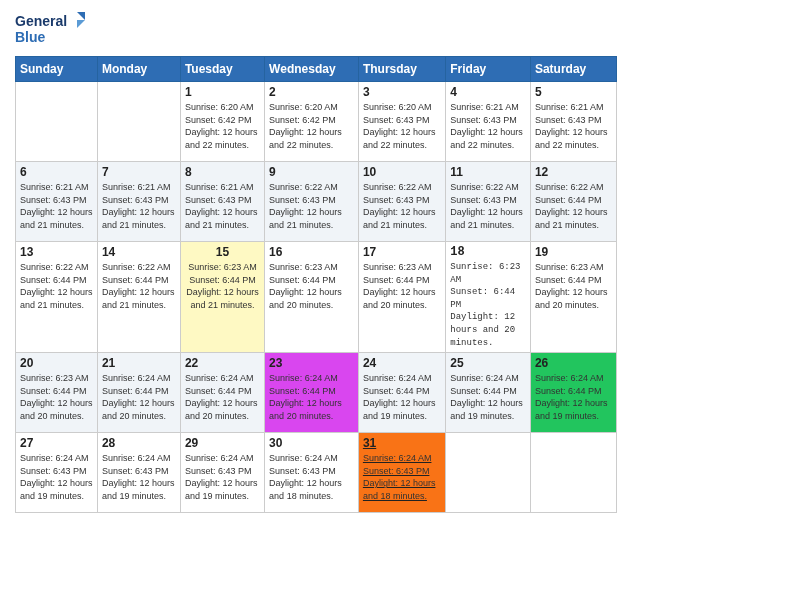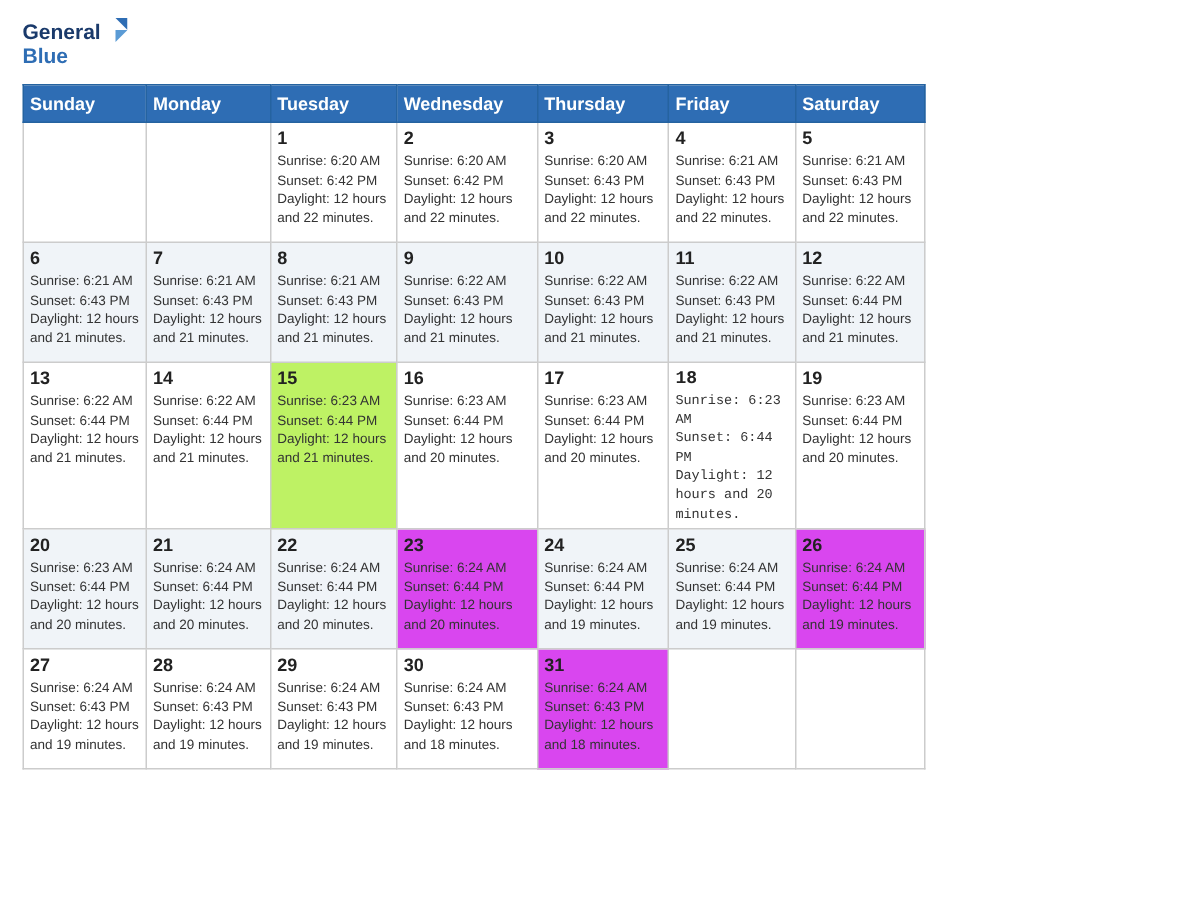--- a/index.html
+++ b/index.html
@@ -175,21 +175,21 @@
         </tr>
         <tr>
           <td style="background: rgb(255, 255, 255);">
             <div class="day-num">13</div>
             <div class="day-info">Sunrise: 6:22 AM<br>Sunset: 6:44 PM<br>Daylight: 12 hours and 21 minutes.</div>
           </td>
           <td style="background: rgb(255, 255, 255);">
             <div class="day-num">14</div>
             <div class="day-info">Sunrise: 6:22 AM<br>Sunset: 6:44 PM<br>Daylight: 12 hours and 21 minutes.</div>
           </td>
-          <td style="background: #bef264;">
+          <td style="background: #fef9c3; text-align: center;">
             <div class="day-num">15</div>
             <div class="day-info">Sunrise: 6:23 AM<br>Sunset: 6:44 PM<br>Daylight: 12 hours and 21 minutes.</div>
           </td>
           <td style="background: rgb(255, 255, 255);">
             <div class="day-num">16</div>
             <div class="day-info">Sunrise: 6:23 AM<br>Sunset: 6:44 PM<br>Daylight: 12 hours and 20 minutes.</div>
           </td>
           <td style="background: rgb(255, 255, 255);">
             <div class="day-num">17</div>
             <div class="day-info">Sunrise: 6:23 AM<br>Sunset: 6:44 PM<br>Daylight: 12 hours and 20 minutes.</div>
@@ -221,21 +221,21 @@
             <div class="day-info">Sunrise: 6:24 AM<br>Sunset: 6:44 PM<br>Daylight: 12 hours and 20 minutes.</div>
           </td>
           <td style="background: rgb(240, 244, 248);">
             <div class="day-num">24</div>
             <div class="day-info">Sunrise: 6:24 AM<br>Sunset: 6:44 PM<br>Daylight: 12 hours and 19 minutes.</div>
           </td>
           <td style="background: rgb(240, 244, 248);">
             <div class="day-num">25</div>
             <div class="day-info">Sunrise: 6:24 AM<br>Sunset: 6:44 PM<br>Daylight: 12 hours and 19 minutes.</div>
           </td>
-          <td style="background: #d946ef; margin-top: 20px;">
+          <td style="background: #22c55e; margin-top: 20px;">
             <div class="day-num">26</div>
             <div class="day-info">Sunrise: 6:24 AM<br>Sunset: 6:44 PM<br>Daylight: 12 hours and 19 minutes.</div>
           </td>
         </tr>
         <tr>
           <td style="background: rgb(255, 255, 255);">
             <div class="day-num">27</div>
             <div class="day-info">Sunrise: 6:24 AM<br>Sunset: 6:43 PM<br>Daylight: 12 hours and 19 minutes.</div>
           </td>
           <td style="background: rgb(255, 255, 255);">
@@ -243,21 +243,21 @@
             <div class="day-info">Sunrise: 6:24 AM<br>Sunset: 6:43 PM<br>Daylight: 12 hours and 19 minutes.</div>
           </td>
           <td style="background: rgb(255, 255, 255);">
             <div class="day-num">29</div>
             <div class="day-info">Sunrise: 6:24 AM<br>Sunset: 6:43 PM<br>Daylight: 12 hours and 19 minutes.</div>
           </td>
           <td style="background: rgb(255, 255, 255);">
             <div class="day-num">30</div>
             <div class="day-info">Sunrise: 6:24 AM<br>Sunset: 6:43 PM<br>Daylight: 12 hours and 18 minutes.</div>
           </td>
-          <td style="background: #d946ef;">
+          <td style="background: #f97316; text-decoration: underline;">
             <div class="day-num">31</div>
             <div class="day-info">Sunrise: 6:24 AM<br>Sunset: 6:43 PM<br>Daylight: 12 hours and 18 minutes.</div>
           </td>
           <td class="empty" style="background: rgb(255, 255, 255);"></td>
           <td class="empty" style="background: rgb(255, 255, 255);"></td>
         </tr>
       </tbody>
   </table>
 </div>
 

